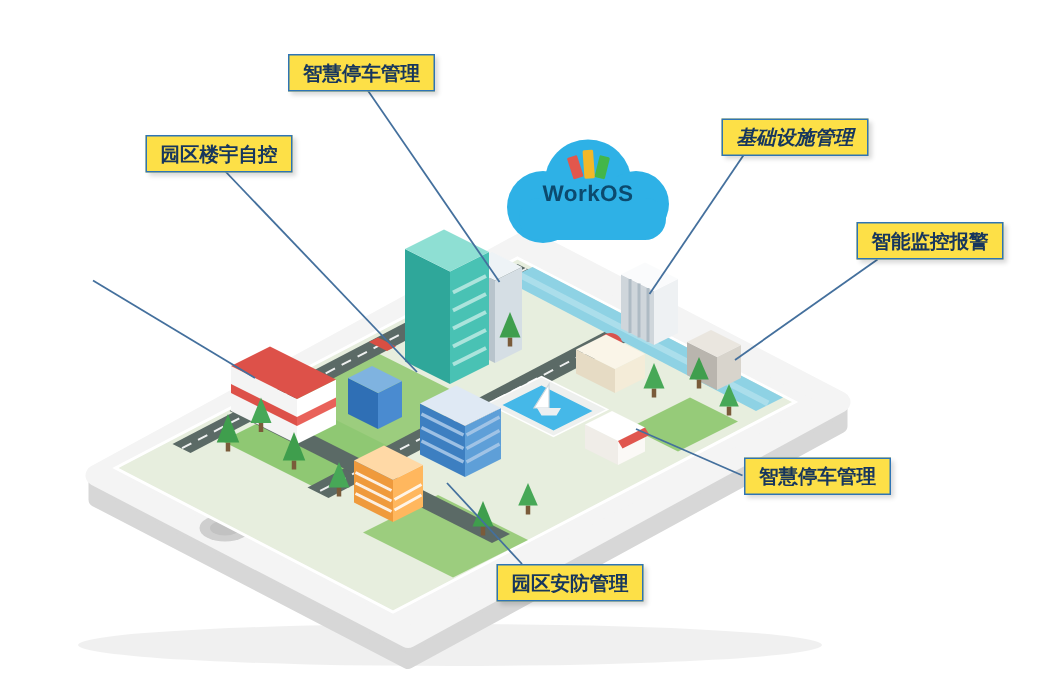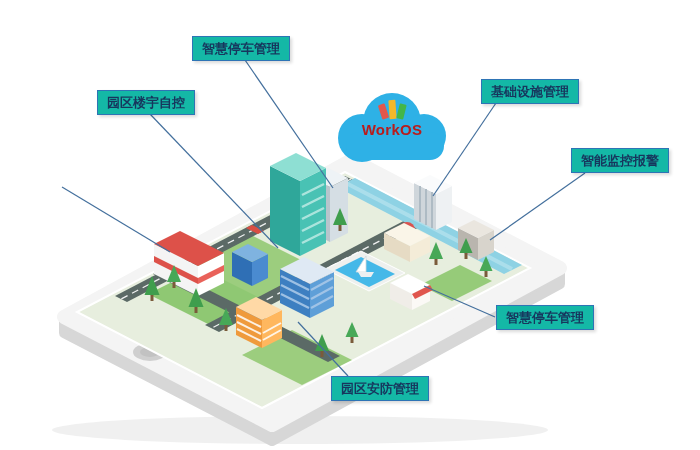--- a/index.html
+++ b/index.html
@@ -1,40 +1,40 @@
 <!DOCTYPE html>
 <html style="--label-border: #2E74B5; --label-text: #17365D; --cloud: #2EB1E6; --line: #44709D;"><head>
 <meta charset="utf-8">
 <style>
   html,body{margin:0;padding:0;background:#fff;font-family:"Liberation Sans","DejaVu Sans",sans-serif;}
   .stage{position:relative;width:700px;height:450px;background:#ffffff;overflow:hidden;}
   .stage > svg{position:absolute;left:0;top:0;}
   .callout{
     position:absolute;
-    background:#14b8a6;
+    background:#fde047;
     border:1.5px solid var(--label-border,#2E74B5);
     color:var(--label-text,#17365D);
     font-size:13px;font-weight:700;line-height:1;
     padding:5px 9px;white-space:nowrap;
     box-shadow:2px 2px 3px rgba(0,0,0,.15);
   }
   .c0{left:192px;top:36px;}
   .c1{left:97px;top:90px;}
   .c2{left:8px;top:163px;}
-  .c3{left:481px;top:79px;}
+  .c3{left:481px;top:79px;font-style:italic;}
   .c4{left:571px;top:148px;text-align:center;}
   .c5{left:496px;top:305px;}
   .c6{left:331px;top:376px;}
   .cloud-box{position:absolute;left:338px;top:98px;width:108px;text-align:center;}
   .books{display:flex;justify-content:center;align-items:flex-end;gap:2px;height:21px;}
   .books span{display:inline-block;width:7px;border-radius:1px;}
   .b1{height:15px;background:#e2574c;transform:rotate(-18deg);}
   .b2{height:19px;background:#f3b829;transform:rotate(-4deg);}
   .b3{height:15px;background:#43b649;transform:rotate(14deg);}
-  .cloud-title{color:#b91c1c;font-weight:700;font-size:15px;margin-top:2px;letter-spacing:.3px;}
+  .cloud-title{color:#0c4a6e;font-weight:700;font-size:15px;margin-top:2px;letter-spacing:.3px;}
   .cloud-fill{fill:var(--cloud,#2EB1E6);}
   .leader{stroke:var(--line,#44709D);stroke-width:1.2;fill:none;}
 </style>
 </head>
 <body>
 
 <div class="stage">
 
   <svg width="700" height="450" viewBox="0 0 700 450">
 

